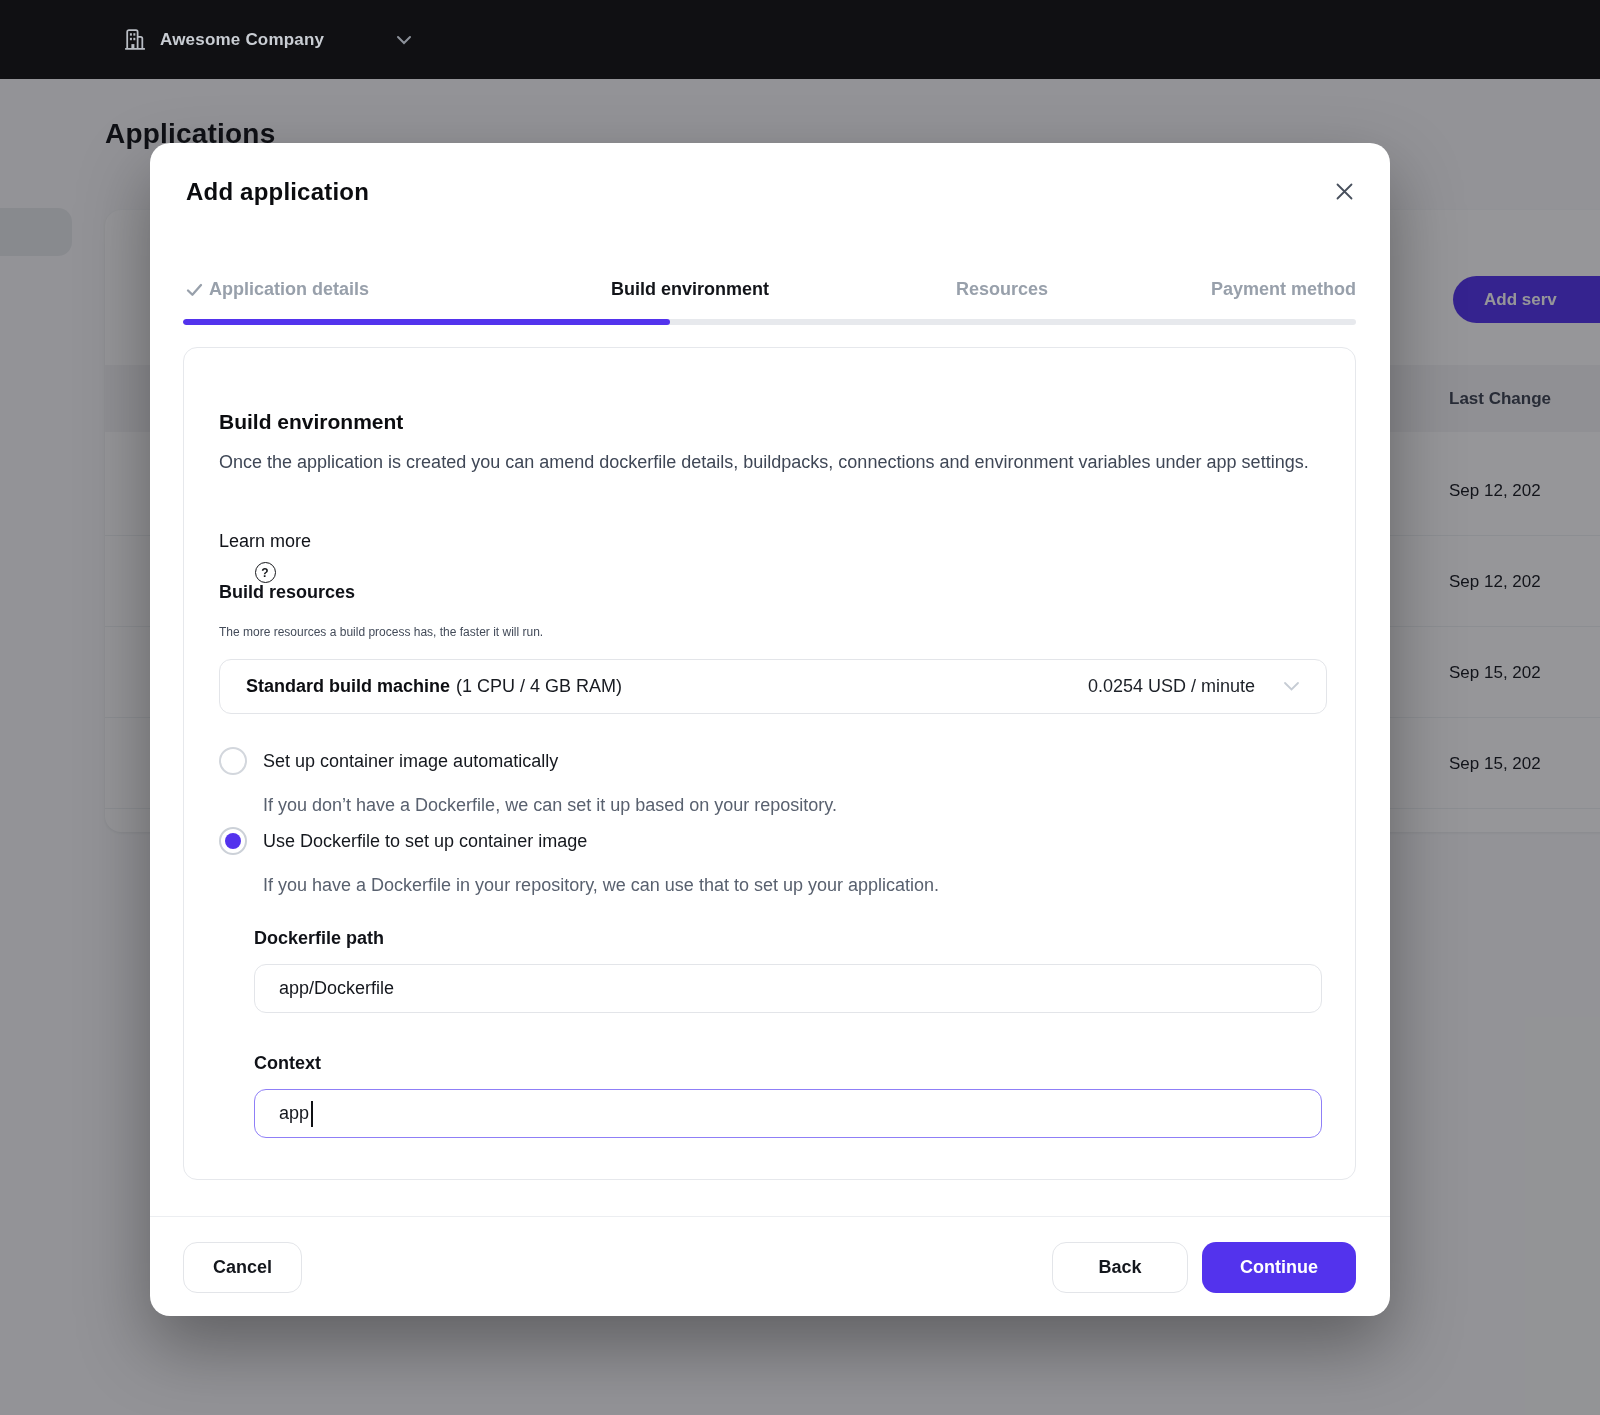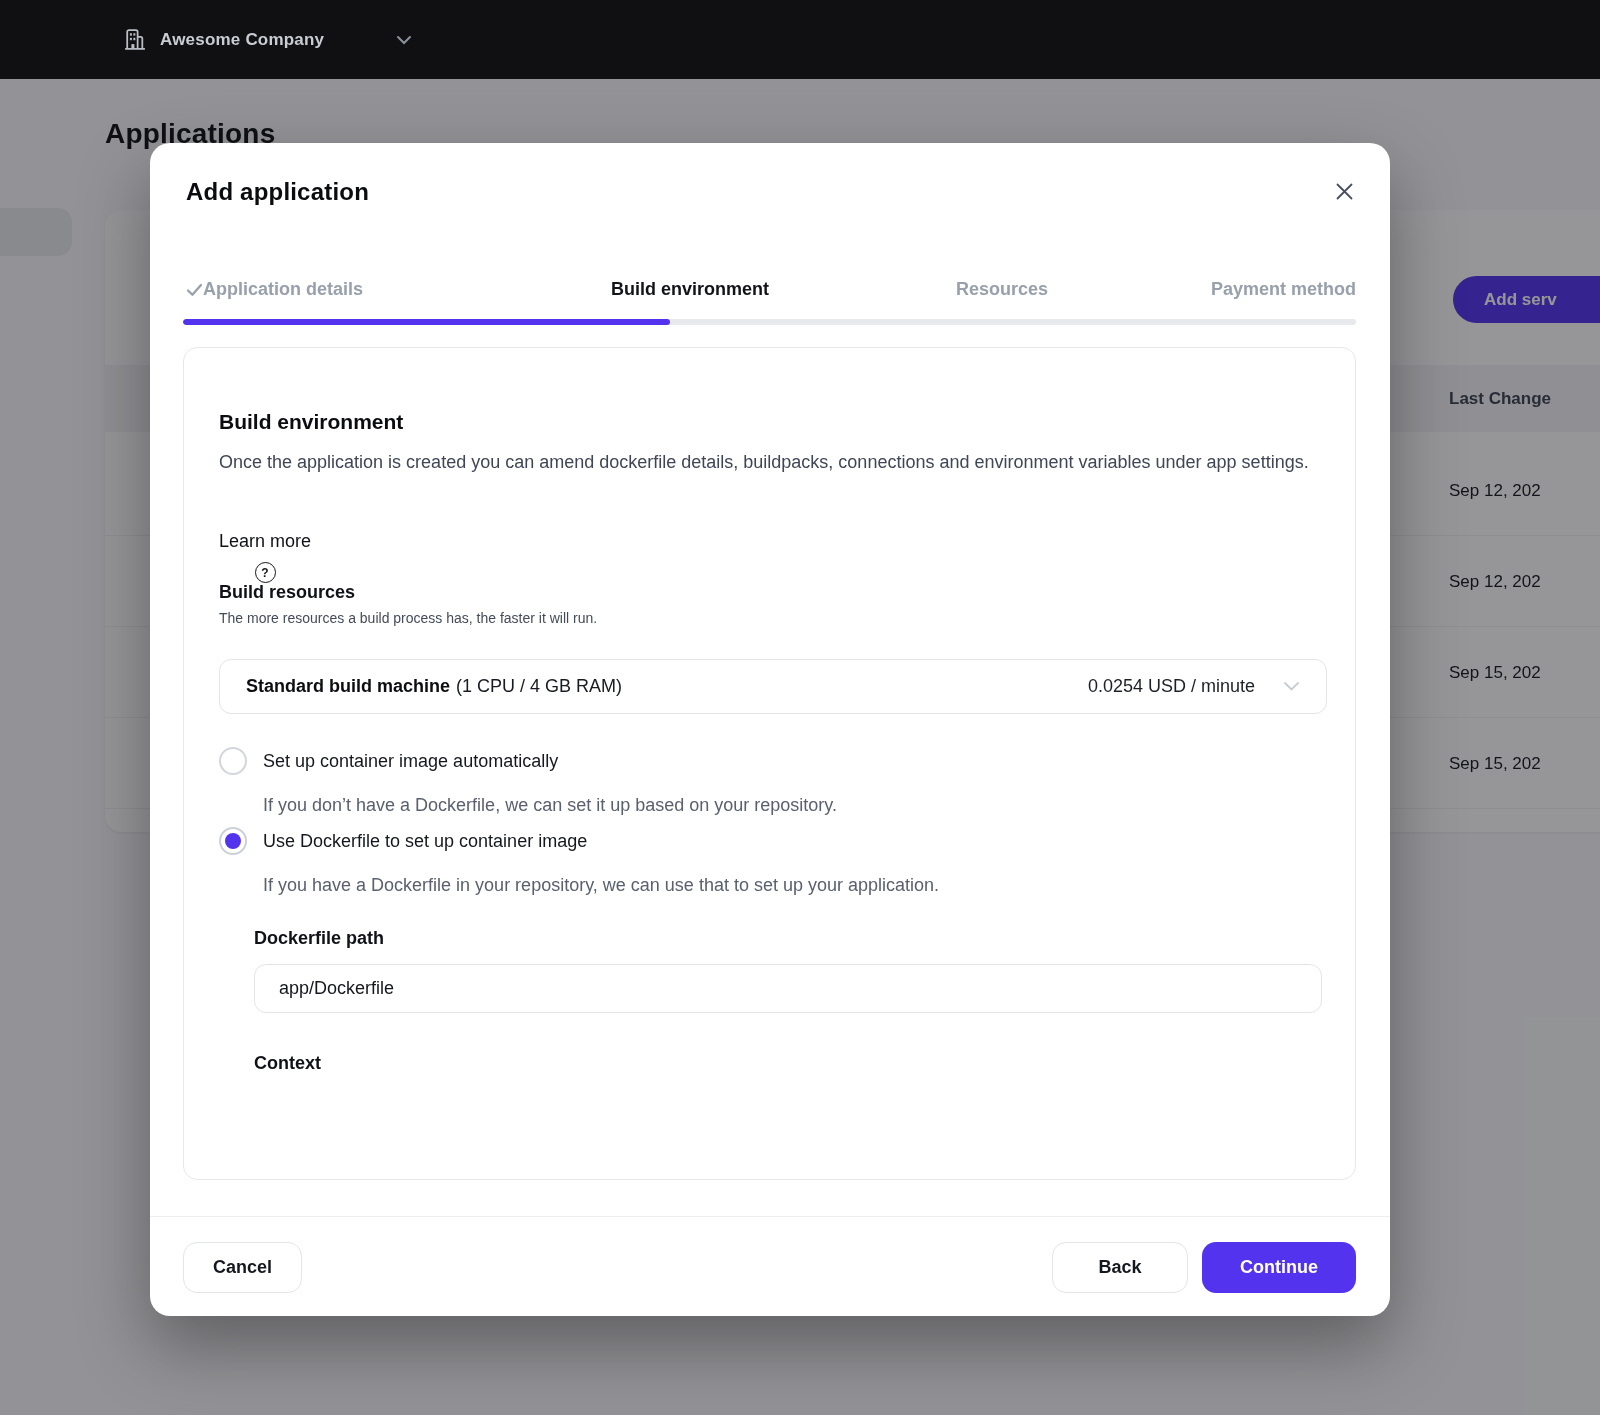--- a/index.html
+++ b/index.html
@@ -82,42 +82,42 @@
   }
   .modal-title { position:absolute; left:36px; top:35px; font-size:24px; font-weight:700; color:#0b0c0f; letter-spacing:.2px; }
   .modal-close {
     position:absolute; right:30px; top:32px; width:32px; height:32px;
     background:none; border:none; cursor:pointer; display:flex; align-items:center; justify-content:center;
   }
 
   
   .stepper { position:absolute; left:33px; top:136px; width:1173px; height:48px; }
   .step { position:absolute; top:0; font-size:18px; font-weight:700; color:#98a0ab; white-space:nowrap; cursor:pointer; }
-  .step-1 { left:3px; display:flex; align-items:center; gap:0;justify-content:space-between; }
+  .step-1 { left:3px; display:flex; align-items:center; gap:6px;justify-content:space-between; }
   .step-2 { left:507px; transform:translateX(-50%); color:#121419; }
   .step-3 { left:819px; transform:translateX(-50%); }
   .step-4 { right:0; }
   .progress-track { position:absolute; left:0; right:0; top:40px; height:6px; border-radius:3px; background:#e7e9ed; overflow:hidden; }
   .progress-fill { height:100%; border-radius:3px; }
 
   
   .panel {
     position:absolute; left:33px; top:204px; width:1173px; height:833px;
     border:1px solid #e6e8ec; border-radius:14px;
   }
   .panel-heading { position:absolute; left:35px; top:62px; font-size:21px; font-weight:700; color:#0c0d10; }
   .panel-desc { position:absolute; left:35px; top:98px; width:1102px; font-size:18px; line-height:32px; color:#3f4756; }
   .learn-more { position:absolute; left:35px; top:183px; display:flex; align-items:center; gap:10px;
     font-size:18px; color:#101218; cursor:pointer;flex-direction:column; }
   .q-icon {
     width:21px; height:21px; border-radius:50%; border:1.8px solid #14161a; color:#14161a;
     font-size:12px; font-weight:700; display:flex; align-items:center; justify-content:center;
   }
   .resources-label { position:absolute; left:35px; top:234px; font-size:18px; font-weight:700; color:#101218; }
-  .resources-hint { position:absolute; left:35px; top:262px; font-size:14px; color:#434b59; }
+  .resources-hint { position:absolute; left:35px; top:277px; font-size:12px; color:#434b59; }
 
   .machine-select {
     position:absolute; left:35px; top:311px; right:28px; height:55px;
     border:1px solid #e3e5e9; border-radius:12px; background:#fff; cursor:pointer;
     display:flex; align-items:center; padding:0 26px; font-family:inherit; font-size:18px;
   }
   .machine-name { font-weight:700; color:#0d0e12; }
   .machine-specs { color:#181b21; margin-left:6px; }
   .machine-price { margin-left:auto; color:#1c2027; }
   .machine-chevron { margin-left:28px; }
@@ -276,19 +276,23 @@
       <span class="radio-label">Use Dockerfile to set up container image</span>
     </div>
     <div class="radio-desc radio-desc-2">If you have a Dockerfile in your repository, we can use that to set up your application.</div>
 
     <div class="field-label label-dockerfile">Dockerfile path</div>
     <div class="text-input input-dockerfile">
       <span>app/Dockerfile</span>
     </div>
 
     <div class="field-label label-context">Context</div>
+    <div class="text-input input-context" style="border-color: rgb(143, 127, 247);">
+      <span>app</span>
+      <span class="caret"></span>
+    </div>
   </div>
 
   <div class="modal-divider"></div>
   <button class="btn btn-secondary btn-cancel">Cancel</button>
   <button class="btn btn-secondary btn-back">Back</button>
   <button class="btn btn-continue" style="background: rgb(83, 51, 237);">Continue</button>
 </div>
 
 </body></html>

